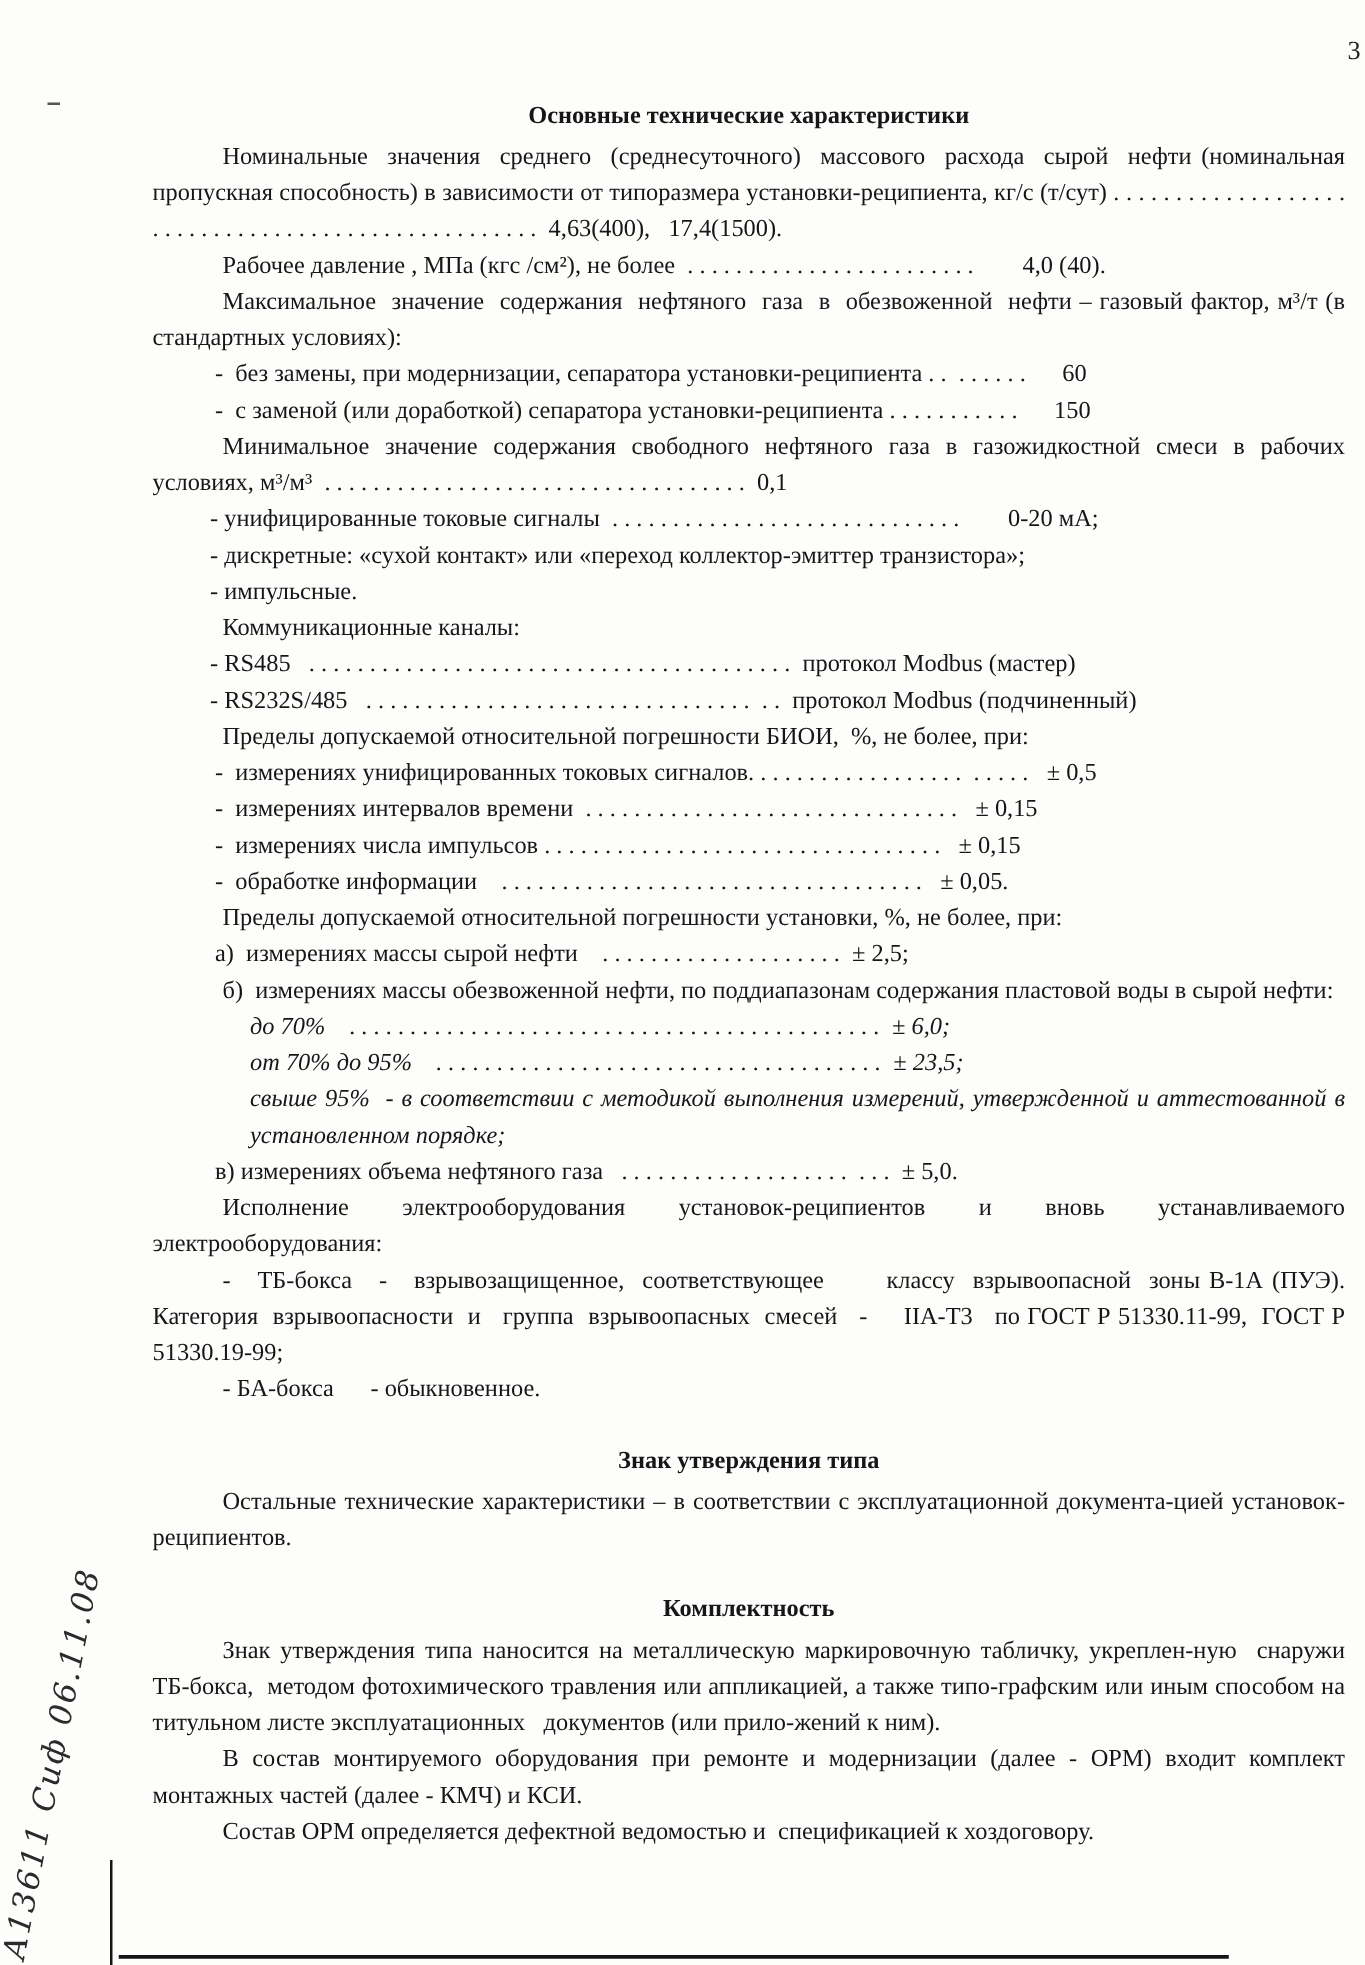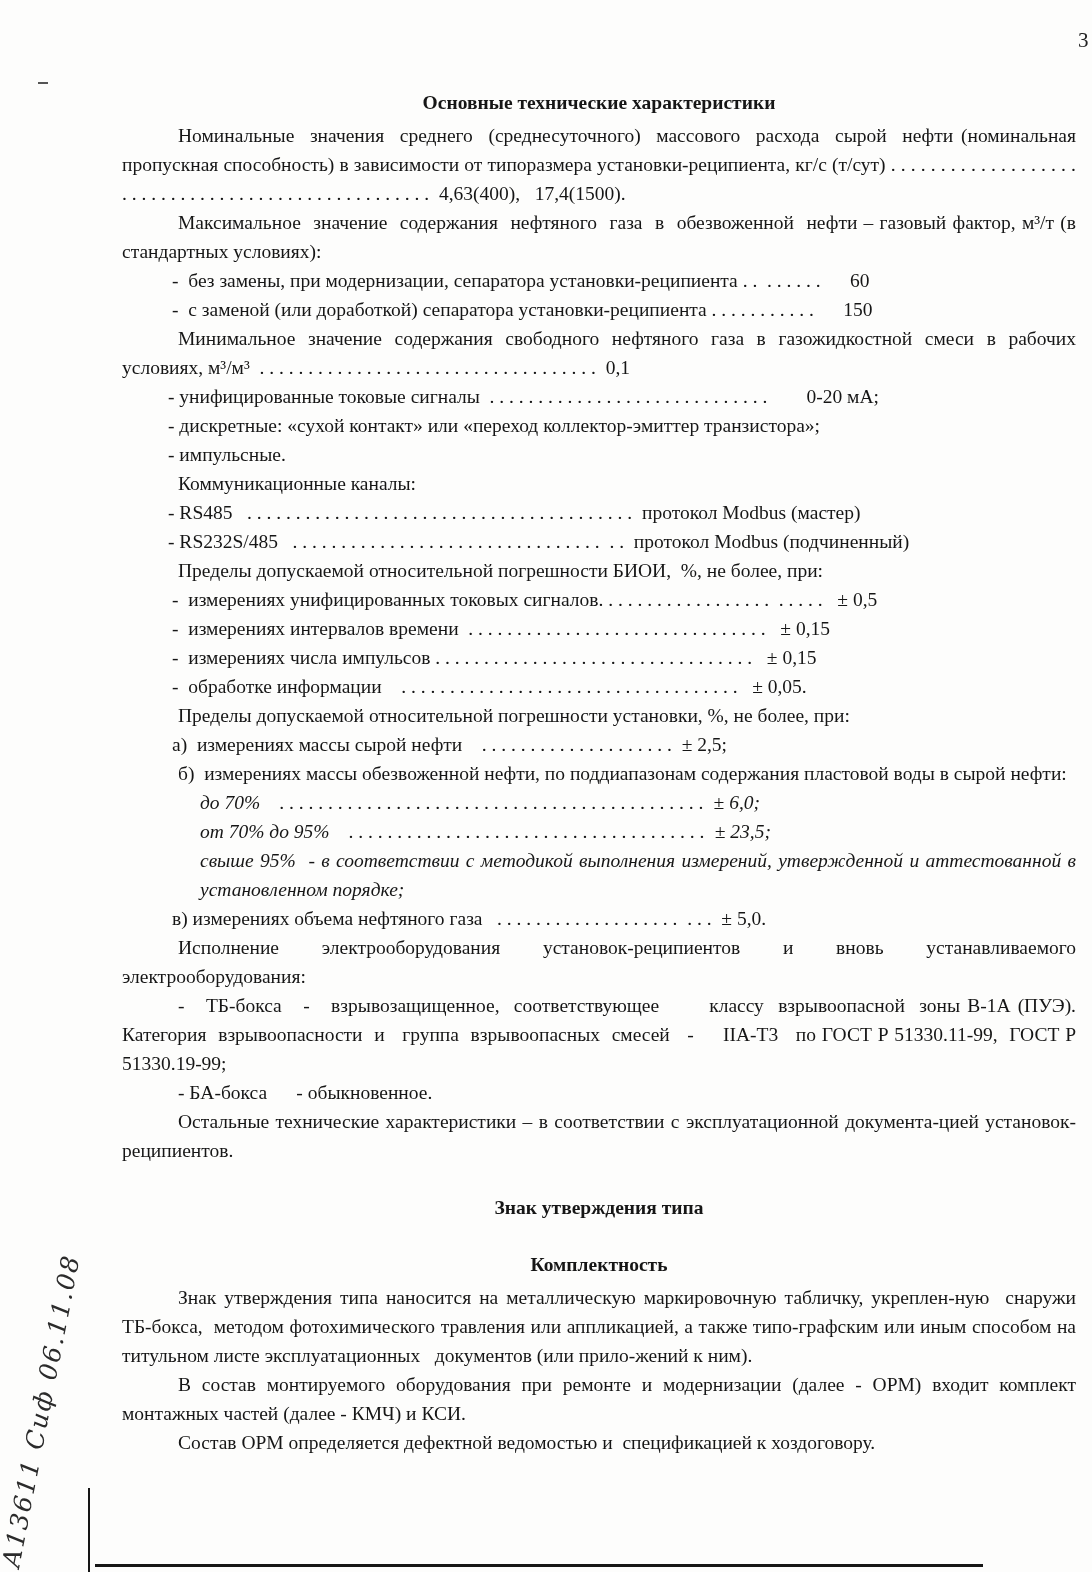--- a/index.html
+++ b/index.html
@@ -12,21 +12,21 @@
   .page{position:absolute;inset:0;}
   .content{
     position:absolute;left:122px;right:16px;top:76px;
     font-size:19.5px;line-height:29px;
   }
   .blk{margin:0;white-space:pre-wrap;text-align:justify;}
   .heading{
     text-align:center;font-weight:700;white-space:normal;
     margin-top:28px;margin-bottom:4px;text-indent:0;
   }
-  .content .blk:first-child{margin-top:12px;}
+  .content .blk:first-child{margin-top:2px;}
   .para{text-indent:56px;}
   .item{padding-left:50px;}
   .item0{padding-left:46px;}
   .item2{padding-left:78px;font-style:italic;}
   .page-number{
     position:absolute;top:28px;right:0px;width:14px;overflow:hidden;
     font-size:21px;color:#222;
   }
   .handwritten{
     position:absolute;left:-88px;top:1428px;width:250px;height:34px;
@@ -47,20 +47,21 @@
 </head>
 <body>
 
 <div class="page">
 
   <div class="page-number">3</div>
 
   <div class="content">
       <p class="blk heading">Основные технические характеристики</p>
       <p class="blk para">Номинальные  значения  среднего  (среднесуточного)  массового  расхода  сырой  нефти (номинальная пропускная способность) в зависимости от типоразмера установки-реципиента, кг/с (т/сут) . . . . . . . . . . . . . . . . . . . . . . . . . . . . . . . . . . . . . . . . . . . . . . . . . . .  4,63(400),   17,4(1500).</p>
+      <p class="blk para">Рабочее давление , МПа (кгс /см²), не более  . . . . . . . . . . . . . . . . . . . . . . . .        4,0 (40).</p>
       <p class="blk para">Максимальное  значение  содержания  нефтяного  газа  в  обезвоженной  нефти – газовый фактор, м³/т (в стандартных условиях):</p>
       <p class="blk item">-  без замены, при модернизации, сепаратора установки-реципиента . .  . . . . . .      60</p>
       <p class="blk item">-  с заменой (или доработкой) сепаратора установки-реципиента . . . . . . . . . . .      150</p>
       <p class="blk para">Минимальное значение содержания свободного нефтяного газа в газожидкостной смеси в рабочих условиях, м³/м³  . . . . . . . . . . . . . . . . . . . . . . . . . . . . . . . . . . .  0,1</p>
       <p class="blk item0">- унифицированные токовые сигналы  . . . . . . . . . . . . . . . . . . . . . . . . . . . . .        0-20 мА;</p>
       <p class="blk item0">- дискретные: «сухой контакт» или «переход коллектор-эмиттер транзистора»;</p>
       <p class="blk item0">- импульсные.</p>
       <p class="blk para">Коммуникационные каналы:</p>
       <p class="blk item0">- RS485   . . . . . . . . . . . . . . . . . . . . . . . . . . . . . . . . . . . . . . . .  протокол Modbus (мастер)</p>
       <p class="blk item0">- RS232S/485   . . . . . . . . . . . . . . . . . . . . . . . . . . . . . . . .  . .  протокол Modbus (подчиненный)</p>
@@ -72,22 +73,22 @@
       <p class="blk para">Пределы допускаемой относительной погрешности установки, %, не более, при:</p>
       <p class="blk item">а)  измерениях массы сырой нефти    . . . . . . . . . . . . . . . . . . . .  ± 2,5;</p>
       <p class="blk para">б)  измерениях массы обезвоженной нефти, по поддиапазонам содержания пластовой воды в сырой нефти:</p>
       <p class="blk item2">до 70%    . . . . . . . . . . . . . . . . . . . . . . . . . . . . . . . . . . . . . . . . . . . .  ± 6,0;</p>
       <p class="blk item2">от 70% до 95%    . . . . . . . . . . . . . . . . . . . . . . . . . . . . . . . . . . . . .  ± 23,5;</p>
       <p class="blk item2">свыше 95%  - в соответствии с методикой выполнения измерений, утвержденной и аттестованной в установленном порядке;</p>
       <p class="blk item">в) измерениях объема нефтяного газа   . . . . . . . . . . . . . . . . . . .  . . .  ± 5,0.</p>
       <p class="blk para">Исполнение  электрооборудования  установок-реципиентов  и  вновь  устанавливаемого электрооборудования:</p>
       <p class="blk para">-   ТБ-бокса   -   взрывозащищенное,  соответствующее       классу  взрывоопасной  зоны В-1А (ПУЭ).  Категория  взрывоопасности  и   группа  взрывоопасных  смесей   -     IIА-Т3   по ГОСТ Р 51330.11-99,  ГОСТ Р 51330.19-99;</p>
       <p class="blk para">- БА-бокса      - обыкновенное.</p>
+      <p class="blk heading">Знак утверждения типа</p>
       <p class="blk para">Остальные технические характеристики – в соответствии с эксплуатационной документа-цией установок-реципиентов.</p>
-      <p class="blk heading">Знак утверждения типа</p>
       <p class="blk heading">Комплектность</p>
       <p class="blk para">Знак утверждения типа наносится на металлическую маркировочную табличку, укреплен-ную  снаружи ТБ-бокса,  методом фотохимического травления или аппликацией, а также типо-графским или иным способом на титульном листе эксплуатационных   документов (или прило-жений к ним).</p>
       <p class="blk para">В состав монтируемого оборудования при ремонте и модернизации (далее - ОРМ) входит комплект монтажных частей (далее - КМЧ) и КСИ.</p>
       <p class="blk para">Состав ОРМ определяется дефектной ведомостью и  спецификацией к хоздоговору.</p>
     </div>
 
   <div class="handwritten">А13611  Сиф 06.11.08</div>
 
   <div class="artifact-dash"></div>
   <div class="artifact-left"></div>

